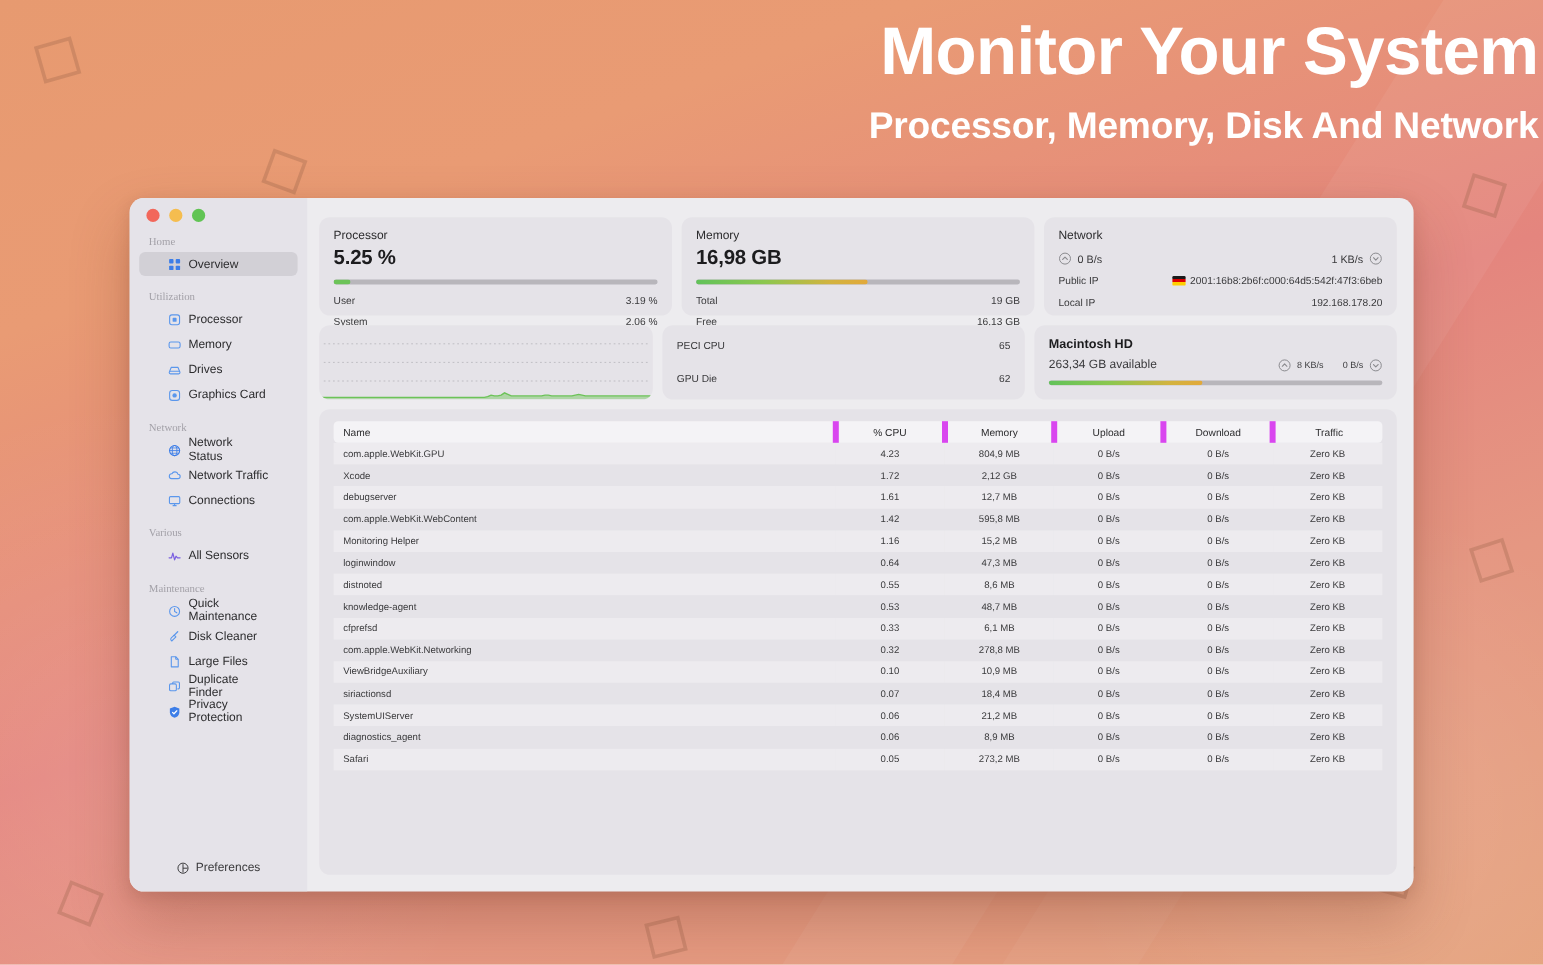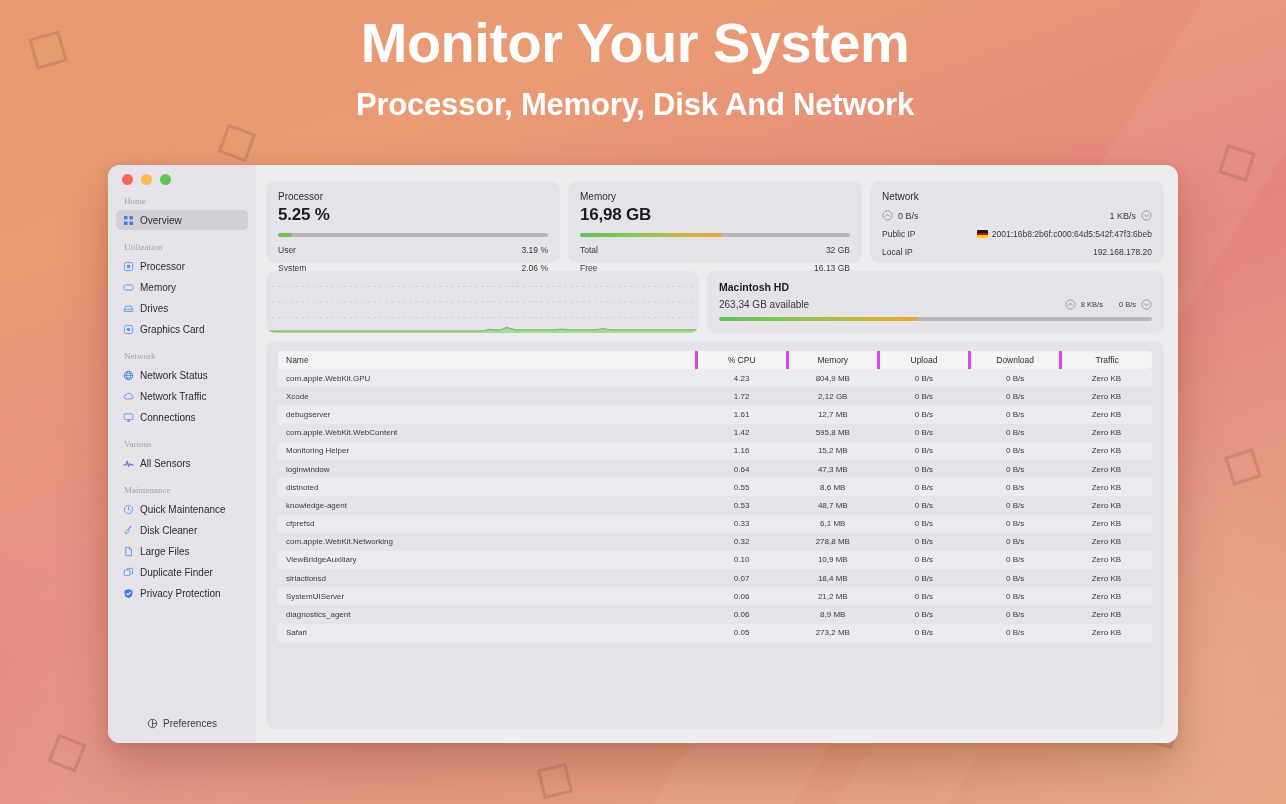--- a/index.html
+++ b/index.html
@@ -48,22 +48,22 @@
   .sq2 { width: 30px; height: 30px; left: 222px;  top: 128px; transform: rotate(20deg); }
   .sq3 { width: 30px; height: 30px; left: 1222px; top: 148px; transform: rotate(18deg); }
   .sq4 { width: 30px; height: 30px; left: 1228px; top: 452px; transform: rotate(-18deg); }
   .sq5 { width: 30px; height: 30px; left: 52px;   top: 738px; transform: rotate(22deg); }
   .sq6 { width: 30px; height: 30px; left: 540px;  top: 766px; transform: rotate(-14deg); }
   .sq7 { width: 28px; height: 28px; left: 1148px; top: 718px; transform: rotate(16deg); }
 
   
   .headline {
     position: absolute;
-    left: 0; right: 16px; top: 12px;
-    text-align: center;
+    left: 0; right: 4px; top: 12px;
+    text-align: right;
     color: #fff;
     pointer-events: none;
   }
   .headline h1 {
     font-size: 56px;
     font-weight: bold;
     letter-spacing: -0.5px;
     line-height: 1.12;
   }
   .headline h2 {
@@ -112,21 +112,21 @@
     color: #a3a1a8;
     padding: 11px 8px 4px 8px;
     font-weight: normal;
     font-family: Liberation Serif, serif;
   }
   .nav-item {
     display: flex;
     align-items: center;
     gap: 6px;
     height: 20px;
-    padding: 0 7px;
+    padding: 0 24px;
     border-radius: 5px;
     font-size: 10px;
     color: #2c2c2e;
     cursor: default;
     margin-bottom: 1px;
   }
   .nav-item.active { background: #d2d0d6; font-weight: normal; }
   .nav-item .ico {
     width: 11px; height: 11px;
     display: inline-flex;
@@ -233,21 +233,21 @@
     min-height: 0;
     overflow: hidden;
   }
   table { width: 100%; border-collapse: collapse; table-layout: fixed; }
   thead th {
     background: #f4f3f6;
     font-size: 8.5px;
     font-weight: normal;
     color: #2c2c2e;
     padding: 4px 8px;
-    border-right: 3px solid #d946ef;
+    border-right: 5px solid #d946ef;
     text-align: center;
   }
   thead th.name-col { text-align: left; width: 418px; }
   thead th:last-child { border-right: none; }
   thead tr th:first-child { border-radius: 4px 0 0 4px; }
   thead tr th:last-child { border-radius: 0 4px 4px 0; }
   tbody td {
     font-size: 8px;
     color: #3a3a3c;
     padding: 4.6px 8px;
@@ -457,21 +457,21 @@
         </div>
 
         <div class="card stat-card">
           <div class="stat-title">Memory</div>
           <div class="stat-value">16,98 GB</div>
           <div class="bar">
             <div class="fill fill-gradient" id="mem-fill" style="width: 53%;"></div>
           </div>
           <div class="kv">
             <span>Total</span>
-            <span>32 GB</span>
+            <span>19 GB</span>
           </div>
           <div class="kv">
             <span>Free</span>
             <span>16,13 GB</span>
           </div>
         </div>
 
         <div class="card stat-card">
           <div class="stat-title">Network</div>
           <div class="net-speeds">
@@ -509,20 +509,30 @@
         <div class="card graph-card">
           <svg id="cpu-chart" viewBox="0 0 290 62" preserveAspectRatio="none">
               <line x1="4" x2="286" y1="46.5" y2="46.5" stroke="#b6b4bb" stroke-width="0.7" stroke-dasharray="1.5 2.5"></line>
               <line x1="4" x2="286" y1="31" y2="31" stroke="#b6b4bb" stroke-width="0.7" stroke-dasharray="1.5 2.5"></line>
               <line x1="4" x2="286" y1="15.5" y2="15.5" stroke="#b6b4bb" stroke-width="0.7" stroke-dasharray="1.5 2.5"></line>
               <path d="M0,62 L0.00,60.14 L2.93,60.14 L5.86,60.14 L8.79,60.14 L11.72,60.14 L14.65,60.14 L17.58,60.14 L20.51,60.14 L23.43,60.14 L26.36,60.14 L29.29,60.14 L32.22,60.14 L35.15,60.14 L38.08,60.14 L41.01,60.14 L43.94,60.14 L46.87,60.14 L49.80,60.14 L52.73,60.14 L55.66,60.14 L58.59,60.14 L61.52,60.14 L64.44,60.14 L67.37,60.14 L70.30,60.14 L73.23,60.14 L76.16,60.14 L79.09,60.14 L82.02,60.14 L84.95,60.14 L87.88,60.14 L90.81,60.14 L93.74,60.14 L96.67,60.14 L99.60,60.14 L102.53,60.14 L105.45,60.14 L108.38,60.14 L111.31,60.14 L114.24,60.14 L117.17,60.14 L120.10,60.14 L123.03,60.14 L125.96,60.14 L128.89,60.14 L131.82,60.14 L134.75,60.14 L137.68,60.14 L140.61,60.14 L143.54,60.14 L146.46,59.52 L149.39,58.28 L152.32,58.90 L155.25,58.90 L158.18,58.28 L161.11,56.42 L164.04,57.66 L166.97,58.90 L169.90,58.90 L172.83,58.90 L175.76,58.90 L178.69,58.90 L181.62,58.90 L184.55,58.90 L187.47,58.90 L190.40,58.90 L193.33,58.90 L196.26,58.28 L199.19,58.28 L202.12,58.90 L205.05,58.90 L207.98,58.90 L210.91,58.90 L213.84,58.90 L216.77,58.90 L219.70,58.90 L222.63,58.28 L225.56,57.66 L228.48,58.28 L231.41,58.90 L234.34,58.90 L237.27,58.90 L240.20,58.90 L243.13,58.90 L246.06,58.90 L248.99,58.90 L251.92,58.90 L254.85,58.90 L257.78,58.90 L260.71,58.90 L263.64,58.90 L266.57,58.90 L269.49,58.90 L272.42,58.90 L275.35,58.90 L278.28,58.90 L281.21,58.90 L284.14,58.90 L287.07,58.90 L290.00,58.90 L290,62 Z" fill="#6cc358" fill-opacity="0.45"></path>
               <path d="M0,60.14 L2.93,60.14 L5.86,60.14 L8.79,60.14 L11.72,60.14 L14.65,60.14 L17.58,60.14 L20.51,60.14 L23.43,60.14 L26.36,60.14 L29.29,60.14 L32.22,60.14 L35.15,60.14 L38.08,60.14 L41.01,60.14 L43.94,60.14 L46.87,60.14 L49.80,60.14 L52.73,60.14 L55.66,60.14 L58.59,60.14 L61.52,60.14 L64.44,60.14 L67.37,60.14 L70.30,60.14 L73.23,60.14 L76.16,60.14 L79.09,60.14 L82.02,60.14 L84.95,60.14 L87.88,60.14 L90.81,60.14 L93.74,60.14 L96.67,60.14 L99.60,60.14 L102.53,60.14 L105.45,60.14 L108.38,60.14 L111.31,60.14 L114.24,60.14 L117.17,60.14 L120.10,60.14 L123.03,60.14 L125.96,60.14 L128.89,60.14 L131.82,60.14 L134.75,60.14 L137.68,60.14 L140.61,60.14 L143.54,60.14 L146.46,59.52 L149.39,58.28 L152.32,58.90 L155.25,58.90 L158.18,58.28 L161.11,56.42 L164.04,57.66 L166.97,58.90 L169.90,58.90 L172.83,58.90 L175.76,58.90 L178.69,58.90 L181.62,58.90 L184.55,58.90 L187.47,58.90 L190.40,58.90 L193.33,58.90 L196.26,58.28 L199.19,58.28 L202.12,58.90 L205.05,58.90 L207.98,58.90 L210.91,58.90 L213.84,58.90 L216.77,58.90 L219.70,58.90 L222.63,58.28 L225.56,57.66 L228.48,58.28 L231.41,58.90 L234.34,58.90 L237.27,58.90 L240.20,58.90 L243.13,58.90 L246.06,58.90 L248.99,58.90 L251.92,58.90 L254.85,58.90 L257.78,58.90 L260.71,58.90 L263.64,58.90 L266.57,58.90 L269.49,58.90 L272.42,58.90 L275.35,58.90 L278.28,58.90 L281.21,58.90 L284.14,58.90 L287.07,58.90 L290.00,58.90 " fill="none" stroke="#6cc358" stroke-width="1.2" vector-effect="non-scaling-stroke"></path>
             </svg>
         </div>
 
+        <div class="card sensor-card">
+          <div class="sensor-row">
+            <span>PECI CPU</span>
+            <span>65</span>
+          </div>
+          <div class="sensor-row">
+            <span>GPU Die</span>
+            <span>62</span>
+          </div>
+        </div>
 
         <div class="card disk-card">
           <div class="disk-title">Macintosh HD</div>
           <div class="disk-line">
             <span class="disk-avail">263,34 GB available</span>
             <span class="disk-speeds">
               <span class="speed" style="font-size:7.5px">
                 <svg class="circ-ico" viewBox="0 0 12 12">
                     <circle cx="6" cy="6" r="5" fill="none" stroke="#8a8a8e" stroke-width="0.9"></circle>
                     <path d="M3.9 6.8 L6 4.6 L8.1 6.8" fill="none" stroke="#8a8a8e" stroke-width="1" stroke-linecap="round" stroke-linejoin="round"></path>

